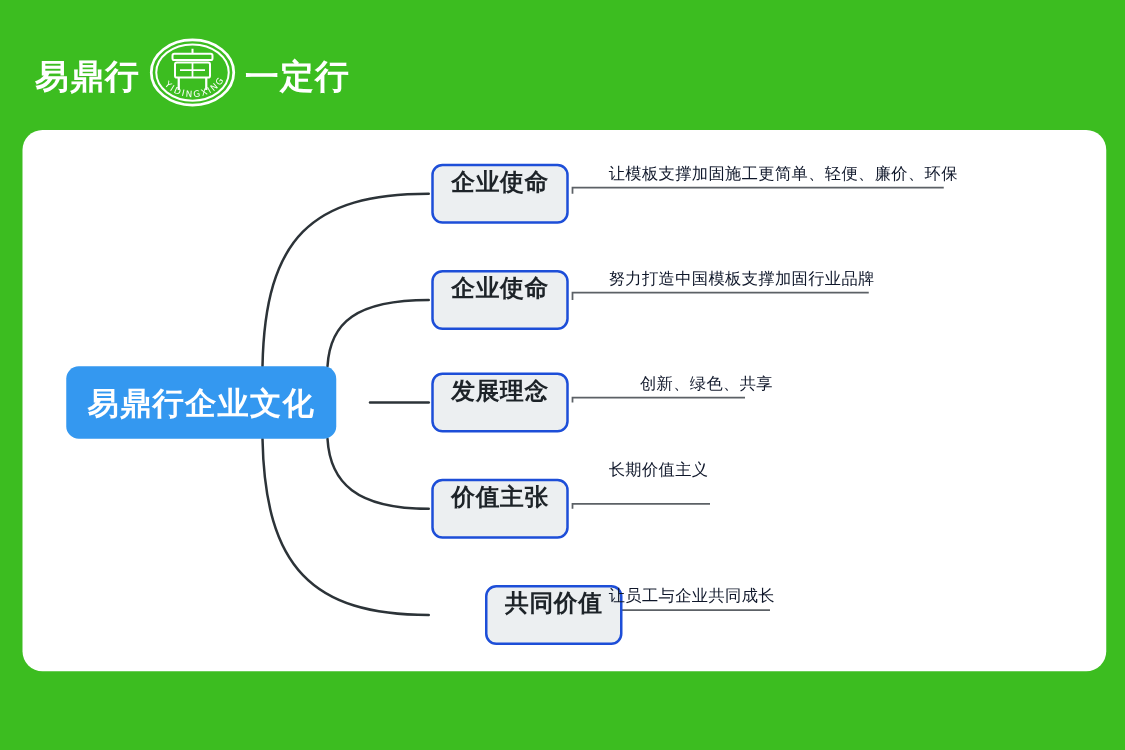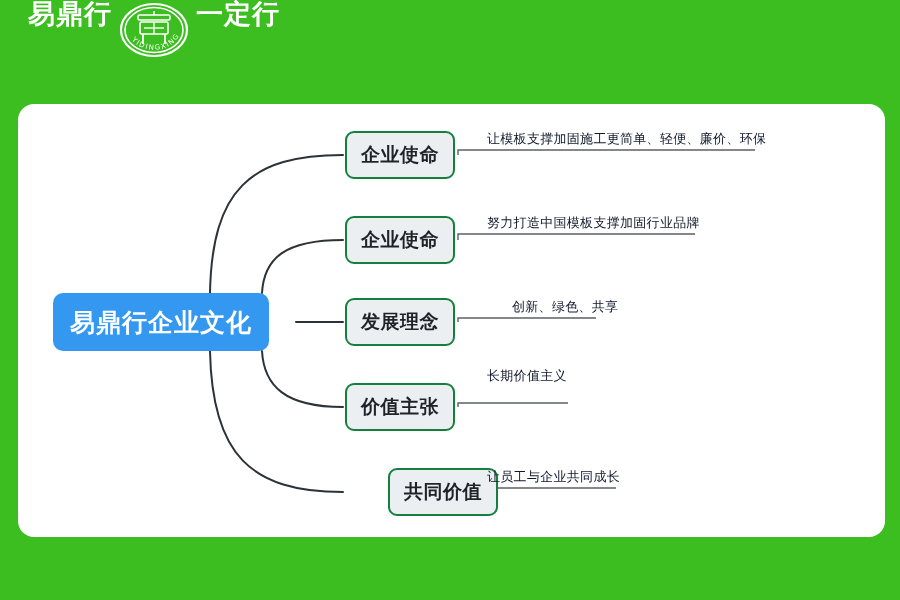--- a/index.html
+++ b/index.html
@@ -23,23 +23,23 @@
   #logo-bar {
     position: absolute;
     left: 0;
     top: 0;
     width: 900px;
     height: 104px;
   }
   .logo-wrap {
     position: absolute;
     left: 28px;
-    top: 0;
+    top: 26px;
     display: flex;
-    align-items: flex-start;
+    align-items: center;
     height: 70px;
   }
   .logo-text {
     color: #ffffff;
     font-size: 27px;
     font-weight: 700;
     letter-spacing: 1px;
     line-height: 1;
     white-space: nowrap;
     font-family: "DejaVu Sans", "Liberation Sans", sans-serif;
@@ -93,24 +93,23 @@
     letter-spacing: 1px;
     white-space: nowrap;
   }
 
   
   .branch-node {
     position: absolute;
     width: 110px;
     height: 48px;
     background: #eceff1;
-    border: 2px solid #15803d;
+    border: 2px solid #1d4ed8;
     border-radius: 9px;
     display: flex;
-    align-items: center;
     justify-content: center;
     box-sizing: border-box;
   }
   .branch-node .branch-label {
     color: #1d2328;
     font-size: 19px;
     font-weight: 700;
     letter-spacing: 0.5px;
     white-space: nowrap;
   }

